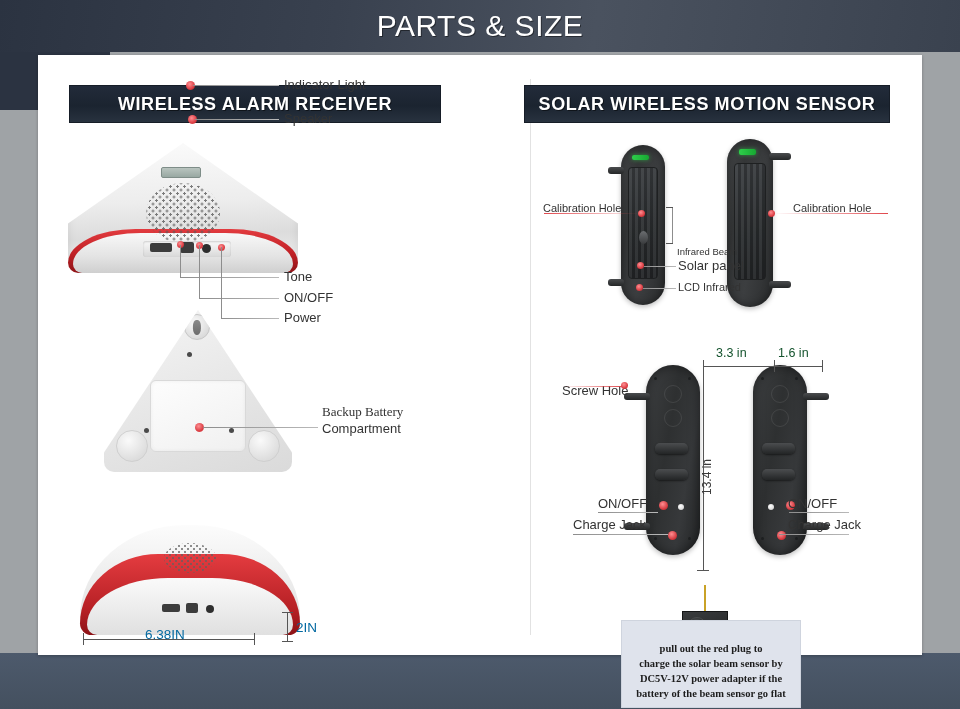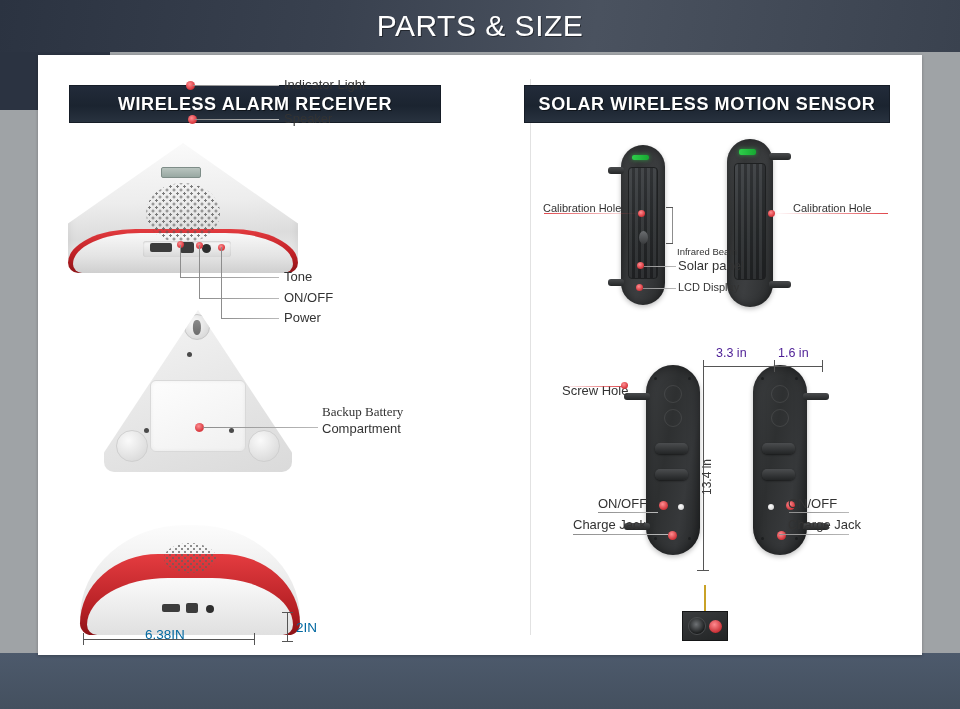--- a/index.html
+++ b/index.html
@@ -51,21 +51,21 @@
   }
   #hdr-left  { left:31px;  top:30px; width:372px; }
   #hdr-right { left:486px; top:30px; width:366px; }
 
   
   .lbl {
     position:absolute; color:#333; font-size:13px; white-space:nowrap;
     line-height:1.28;
   }
   .lbl.sm  { font-size:9.5px; }
-  .lbl.dim { font-size:12.5px; color:#4c1d95; }
+  .lbl.dim { font-size:12.5px; color:#14532d; }
   .lbl.dimb{ font-size:13.5px; color:#0369a1; }
 
   
   .lead {
     position:absolute; height:1px;
     background:linear-gradient(90deg,#8d8d8d,#b9b9b9);
   }
   .lead.v { width:1px; height:auto; background:#8d8d8d; }
   .lead.red {
     background:linear-gradient(90deg,rgba(255,255,255,0),#e0474c);
@@ -393,21 +393,21 @@
   <div class="tick h" style="left:628px; top:152px; width:7px;"></div>
   <div class="tick h" style="left:628px; top:188px; width:7px;"></div>
   <div class="lbl sm" style="left:639px; top:155px;margin-top:36px;">Infrared Beam</div>
 
   <div class="dot sm" style="left:599px; top:207px;"></div>
   <div class="lead" style="left:606px; top:211px; width:32px;"></div>
   <div class="lbl" style="left:640px; top:203px; font-size:13px;">Solar panel</div>
 
   <div class="dot sm" style="left:598px; top:229px;"></div>
   <div class="lead" style="left:605px; top:233px; width:33px;"></div>
-  <div class="lbl" style="left:640px; top:225px; font-size:11px;">LCD Display</div>
+  <div class="lbl" style="left:640px; top:225px; font-size:11px;">LCD Infrared</div>
 
   <div class="sback" style="left:608px; top:310px; width:54px; height:190px;">
     <div class="bd"></div>
     <div class="emb" style="left:18px; top:20px;"></div>
     <div class="emb" style="left:18px; top:44px;"></div>
     <div class="ridge" style="top:78px;"></div>
     <div class="ridge" style="top:104px;"></div>
     <div class="sdot" style="left:8px; top:12px;"></div>
     <div class="sdot" style="left:42px; top:12px;"></div>
     <div class="sdot" style="left:8px; top:172px;"></div>
@@ -461,14 +461,20 @@
 
   <div class="dimline v" style="left:665px; top:312px; height:204px;"></div>
   <div class="tick h" style="left:659px; top:515px; width:12px;"></div>
   <div class="vert-dim" style="left:662px; top:440px;">13.4 in</div>
 
   <div id="jackwire"></div>
   <div id="jackphoto">
     <div class="j1"></div>
     <div class="j2"></div>
   </div>
+  <div id="note">
+    <div class="note-txt">pull out the red plug to</div>
+    <div class="note-txt">charge the solar beam sensor by</div>
+    <div class="note-txt">DC5V-12V power adapter if the</div>
+    <div class="note-txt">battery of the beam sensor go flat</div>
+  </div>
 
 </div>
 
 </body></html>

